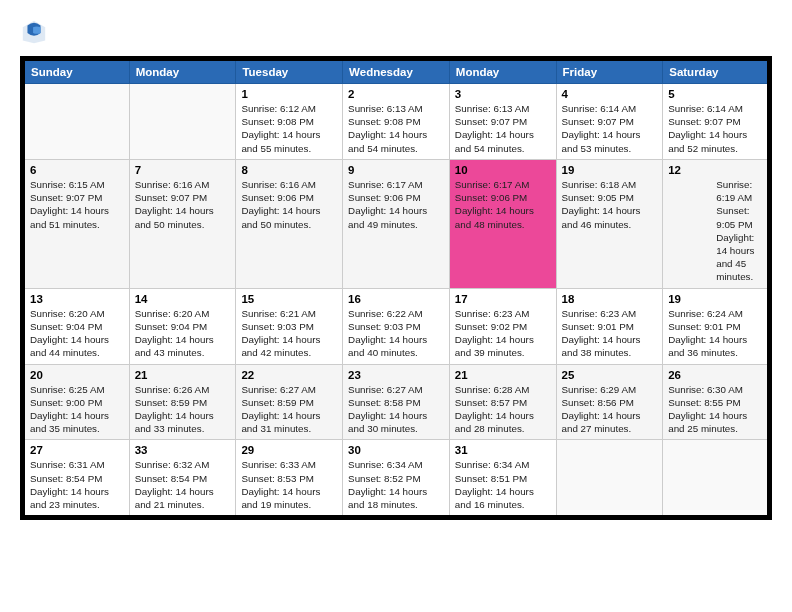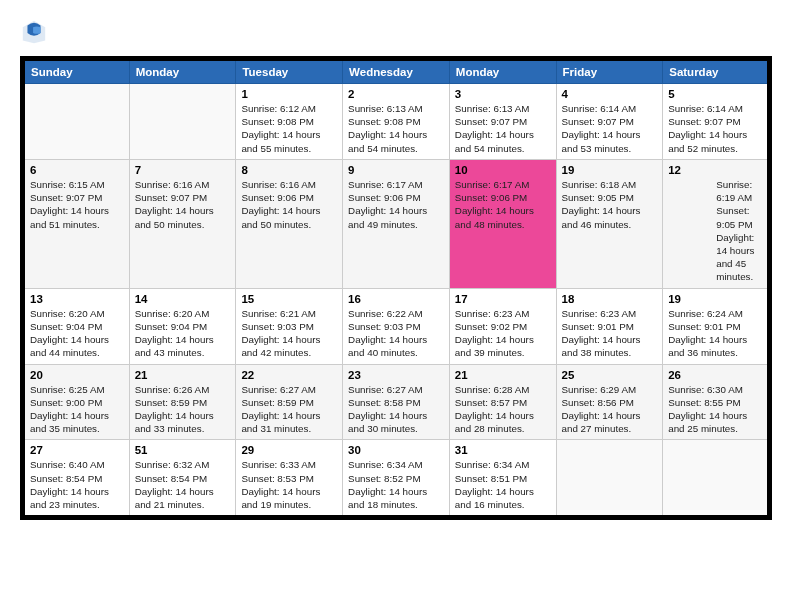--- a/index.html
+++ b/index.html
@@ -294,26 +294,26 @@
           <td style="background: rgb(245, 245, 245); margin-top: 48px;">
             <span class="day-num">26</span>
             <div class="day-detail" style="white-space: pre-line;">Sunrise: 6:30 AM
 Sunset: 8:55 PM
 Daylight: 14 hours and 25 minutes.</div>
           </td>
         </tr>
         <tr>
           <td style="background: rgb(255, 255, 255);">
             <span class="day-num">27</span>
-            <div class="day-detail" style="white-space: pre-line;">Sunrise: 6:40 AM
+            <div class="day-detail" style="white-space: pre-line;">Sunrise: 6:31 AM
 Sunset: 8:54 PM
 Daylight: 14 hours and 23 minutes.</div>
           </td>
           <td style="background: rgb(255, 255, 255);">
-            <span class="day-num">51</span>
+            <span class="day-num">33</span>
             <div class="day-detail" style="white-space: pre-line;">Sunrise: 6:32 AM
 Sunset: 8:54 PM
 Daylight: 14 hours and 21 minutes.</div>
           </td>
           <td style="background: rgb(255, 255, 255); margin-top: 20px;">
             <span class="day-num">29</span>
             <div class="day-detail" style="white-space: pre-line;">Sunrise: 6:33 AM
 Sunset: 8:53 PM
 Daylight: 14 hours and 19 minutes.</div>
           </td>

